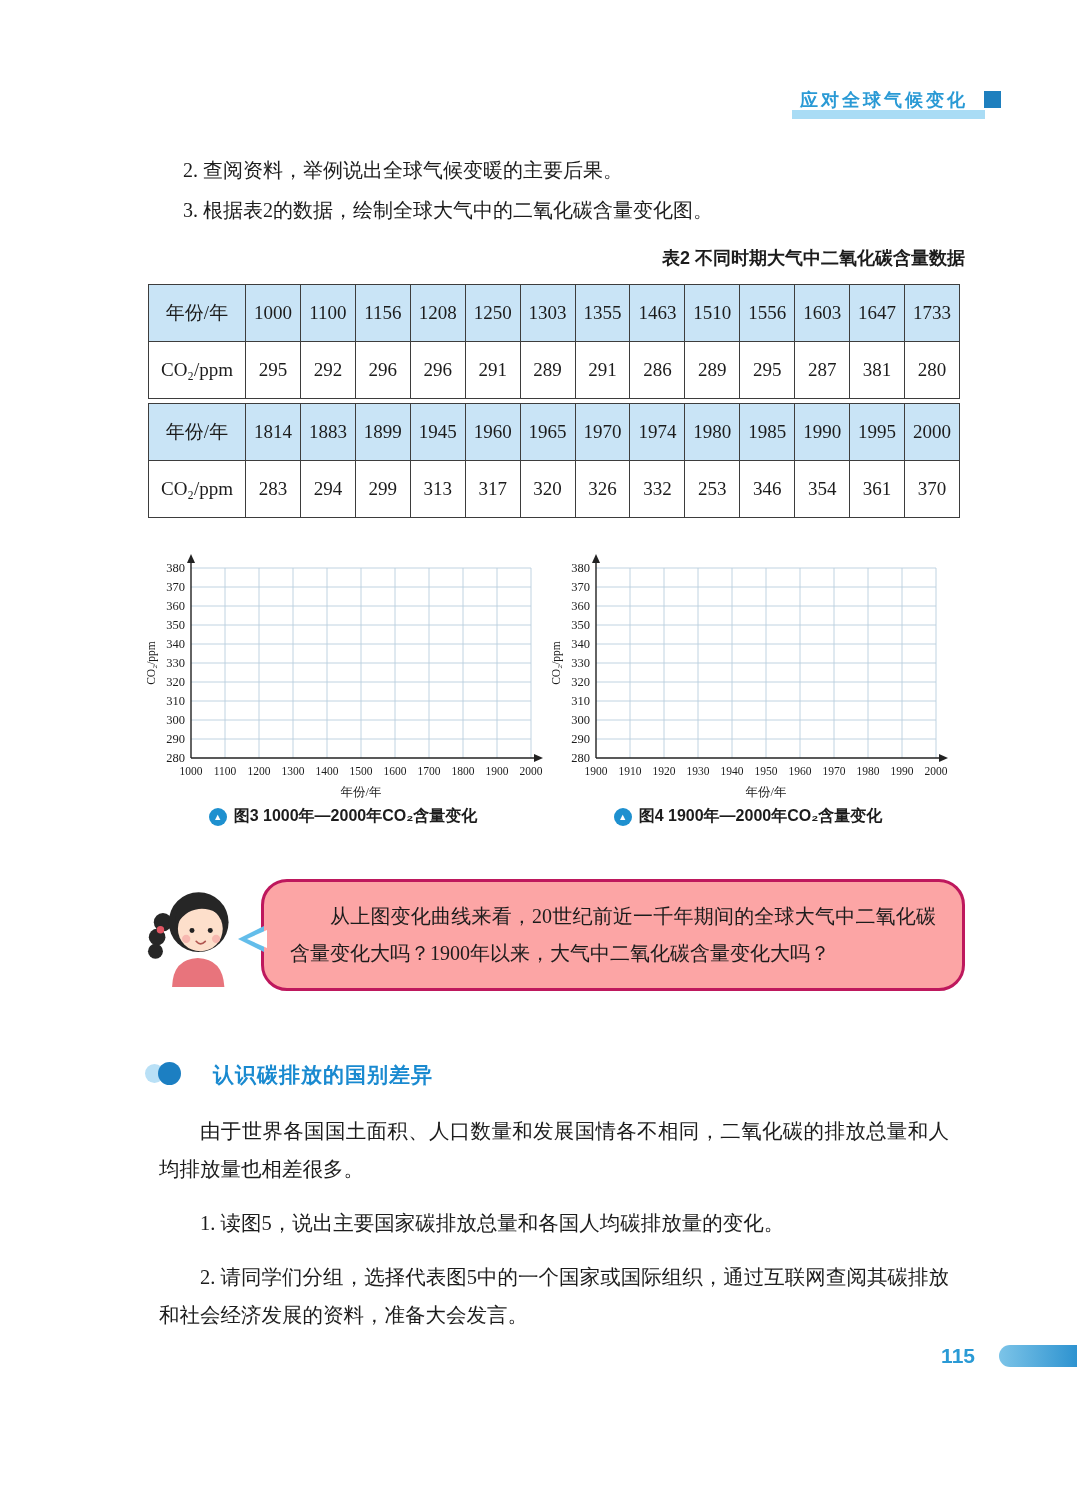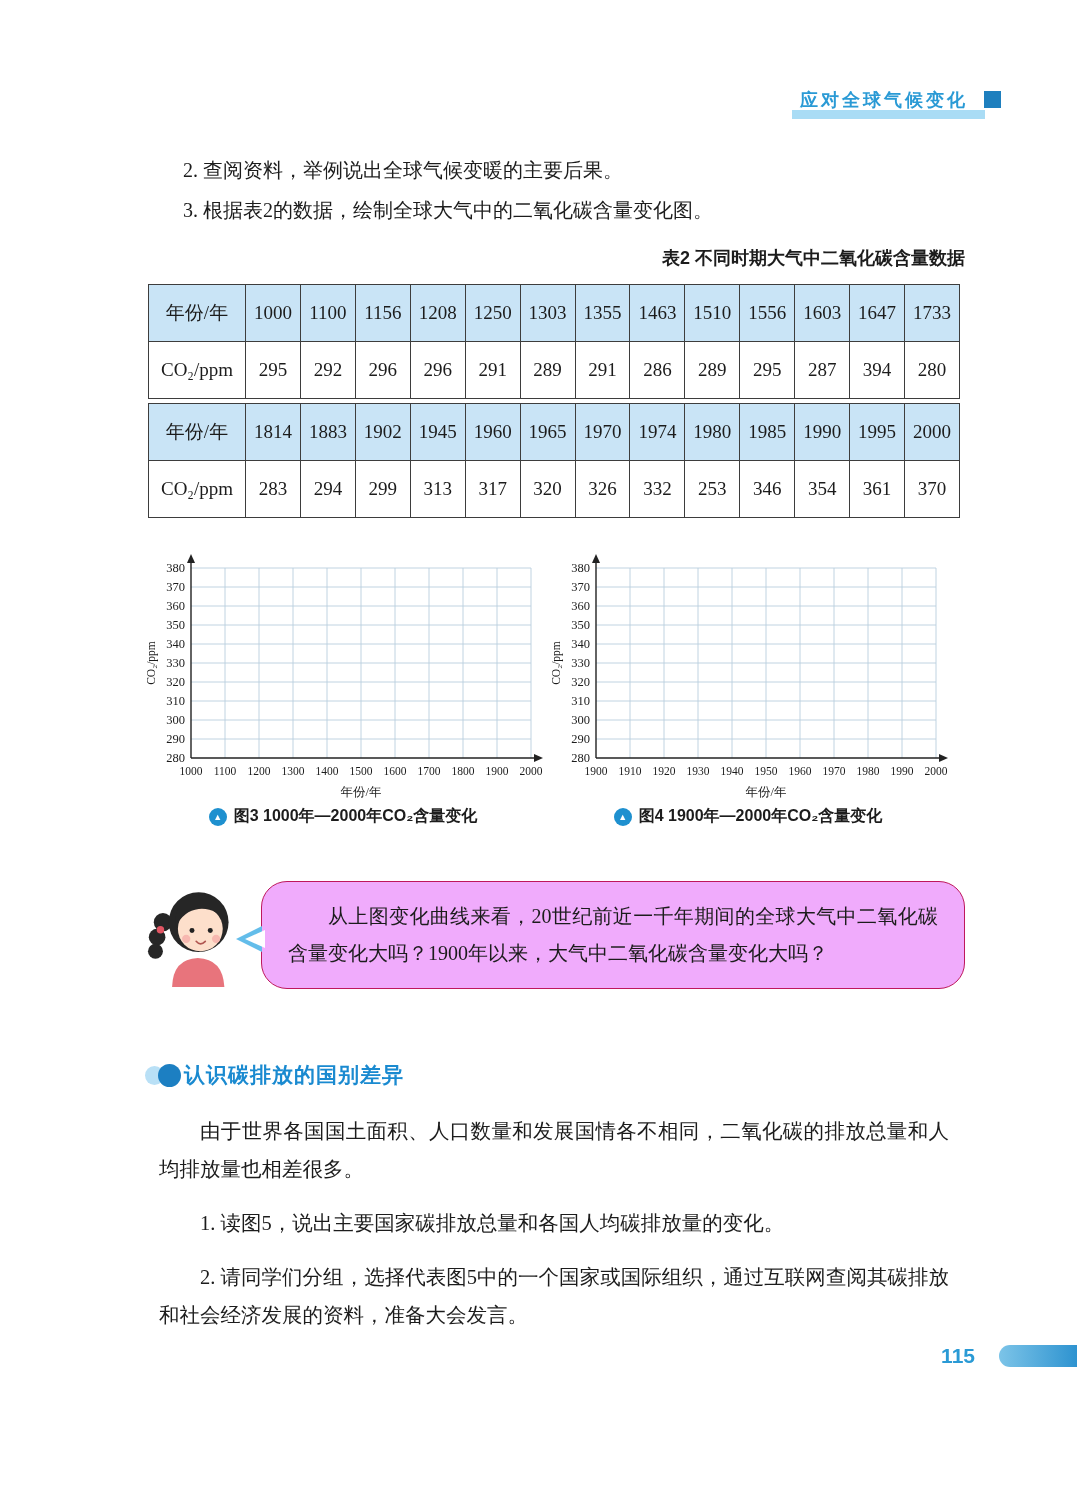--- a/index.html
+++ b/index.html
@@ -47,31 +47,31 @@
   }
   .caption-icon {
     display:inline-flex; align-items:center; justify-content:center;
     width:18px; height:18px; border-radius:50%; background:#1e90cf; color:#ffffff; font-size:9px; flex:0 0 18px;
   }
 
   
   .bubble-row { display:flex; margin-top:52px; align-items:center; }
   .girl { width:118px; flex:0 0 118px; }
   .bubble {
-    position:relative; flex:1; border:1px solid #be185d; border-radius:26px;
-    padding:16px 26px; box-sizing:border-box; background:#f0abfc;
+    position:relative; flex:1; border:3px solid #be185d; border-radius:26px;
+    padding:16px 26px; box-sizing:border-box; background:#fca5a5;
   }
   .bubble::before { content:""; position:absolute; left:-26px; top:44px; width:0; height:0;
     border:13px solid transparent; border-right:26px solid #63bdea; border-left:0; }
   .bubble::after { content:""; position:absolute; left:-17px; top:48px; width:0; height:0;
     border:9px solid transparent; border-right:20px solid #ffffff; border-left:0; }
   .bubble p { margin:0; font-size:20px; line-height:1.85; text-indent:2em; text-align:justify; }
 
   
-  .section-head { display:flex; align-items:center; gap:1px; margin-top:70px; }
+  .section-head { display:flex; align-items:flex-start; gap:30px; margin-top:70px; }
   .section-icon { position:relative; width:40px; height:24px; flex:0 0 40px; }
   .section-icon::before { content:""; position:absolute; left:2px; top:3px; width:19px; height:19px; border-radius:50%; background:#b9e0f6; }
   .section-icon::after  { content:""; position:absolute; left:15px; top:1px; width:23px; height:23px; border-radius:50%; background:#1c7fc2; }
   .section-title {
     margin:0; font-family:"Liberation Sans","DejaVu Sans",sans-serif; font-weight:bold;
     font-size:21px; color:#1a8ad0; letter-spacing:1px;
   }
   .body-par { font-size:20.5px; line-height:1.85; text-indent:2em; text-align:justify; margin:16px; }
   .body-par.first { margin-top:24px; }
   .body-par + .body-par { margin-top:4px; }
@@ -128,32 +128,32 @@
             <td>292</td>
             <td>296</td>
             <td>296</td>
             <td>291</td>
             <td>289</td>
             <td>291</td>
             <td>286</td>
             <td>289</td>
             <td>295</td>
             <td>287</td>
-            <td>394</td>
+            <td>381</td>
             <td>280</td>
           </tr>
         </tbody>
     </table>
     <table class="data-table">
       <tbody id="tbody-1">
           <tr class="row-year">
             <td class="lbl">年份/年</td>
             <td>1814</td>
             <td>1883</td>
-            <td>1902</td>
+            <td>1899</td>
             <td>1945</td>
             <td>1960</td>
             <td>1965</td>
             <td>1970</td>
             <td>1974</td>
             <td>1980</td>
             <td>1985</td>
             <td>1990</td>
             <td>1995</td>
             <td>2000</td>

